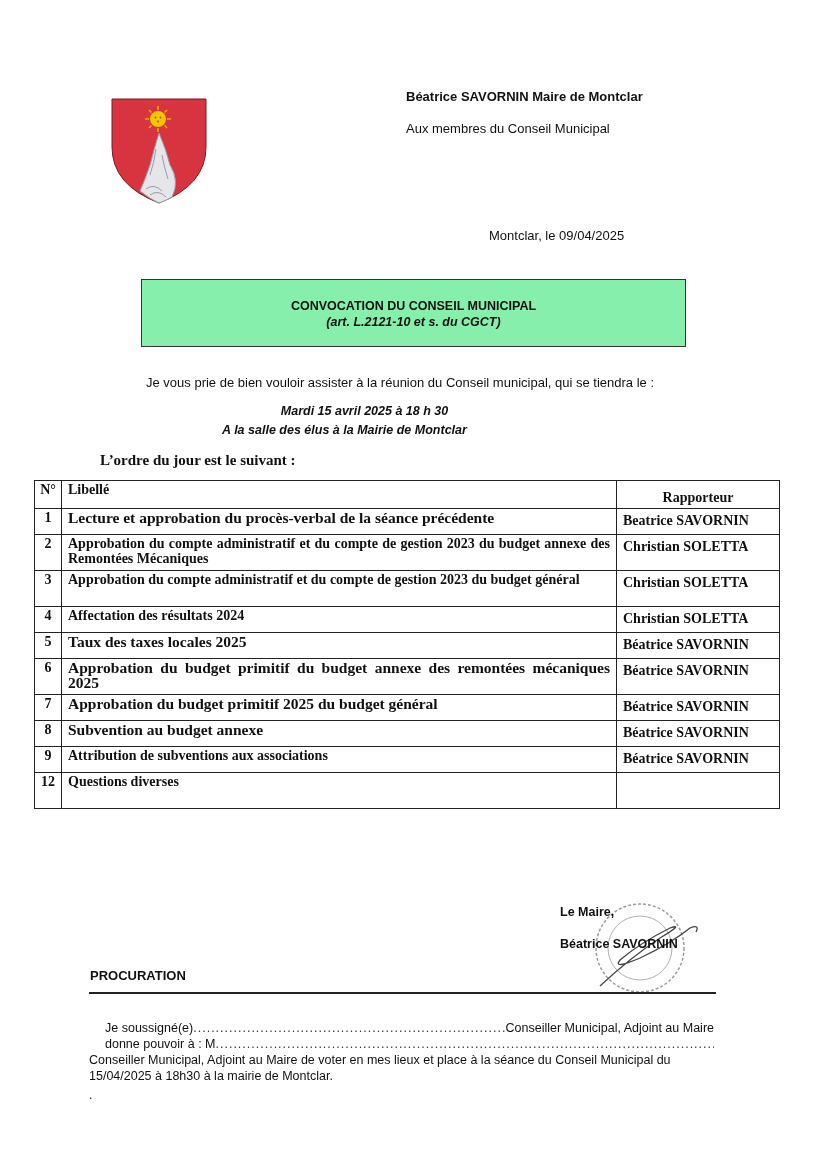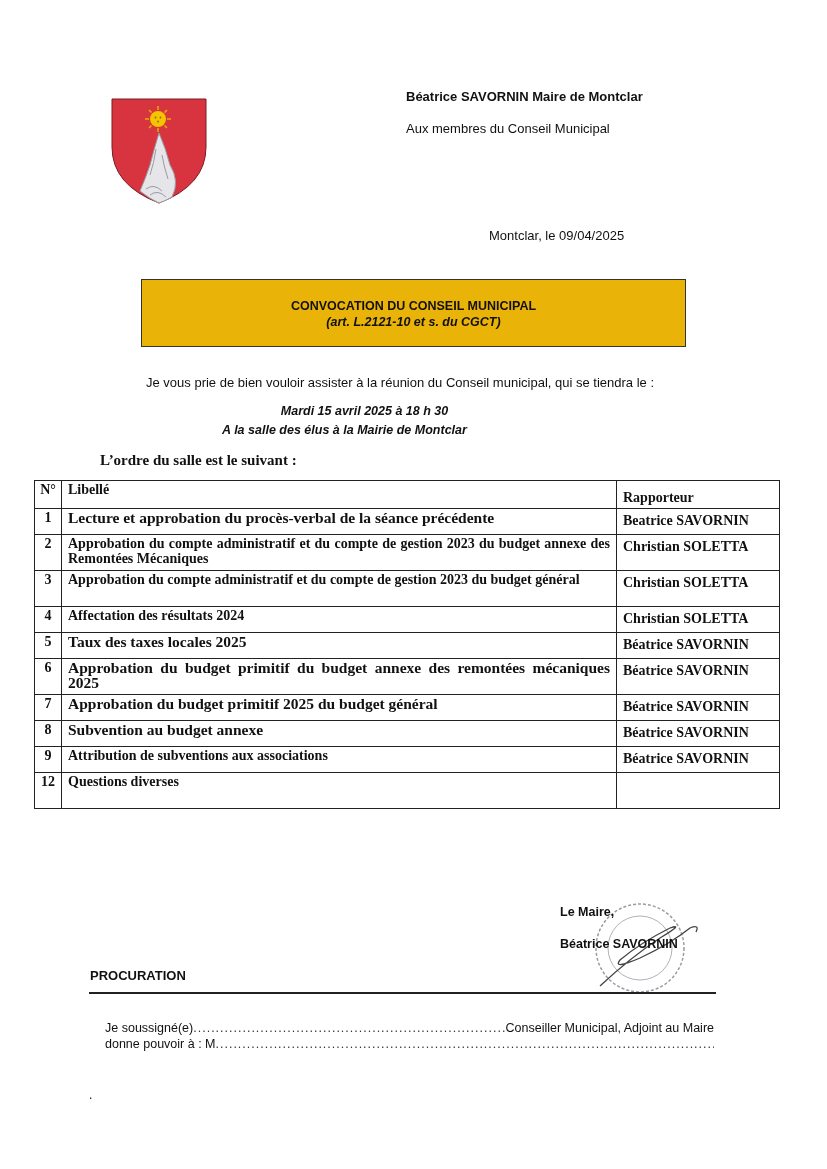--- a/index.html
+++ b/index.html
@@ -6,35 +6,35 @@
   body { width:827px; height:1169px; position:relative; overflow:hidden; color:#111; }
   .sans { font-family: "Liberation Sans", sans-serif; }
   .serif { font-family: "Liberation Serif", serif; }
   .abs { position:absolute; }
 
   #logo { left:110px; top:97px; width:98px; height:108px; }
   #sender { left:406px; top:89px; font-size:13px; font-weight:bold; }
   #recipient { left:406px; top:121px; font-size:13px;text-align:center; }
   #place-date { left:489px; top:228px; font-size:13px; }
 
-  #title-box { left:141px; top:279px; width:545px; height:68px; background:#eab308;
+  #title-box { left:141px; top:279px; width:545px; height:68px; background:#86efac;
                border:1.5px solid #333; box-sizing:border-box; text-align:center; }
   #title-box .t1 { margin-top:19px; font-size:12.5px; font-weight:bold; }
   #title-box .t2 { margin-top:2px; font-size:12.5px; font-weight:bold; font-style:italic;text-align:center; }
 
   #invite { left:146px; top:375px; font-size:13px; }
   #meeting { left:0; width:689px; top:402px; text-align:center; font-size:12.5px; font-weight:bold; font-style:italic; }
   #meeting div { line-height:19px; }
   #meeting .l1 { padding-left:40px; }
   #order-intro { left:100px; top:452px; font-size:15px; font-weight:bold; }
 
   #agenda { left:34px; top:480px; width:746px; border-collapse:collapse; font-size:14px; }
   #agenda td, #agenda th { border:1px solid #222; vertical-align:top; padding:1px 6px 2px 6px; }
   #agenda th { font-weight:bold; text-align:left; height:24px; }
-  #agenda th.rap { text-align:left; vertical-align:bottom; font-size:14px; }
+  #agenda th.rap { text-align:center; vertical-align:bottom; font-size:14px; }
   #agenda th.num { text-align:center; width:18px; padding:1px 4px; }
   #agenda td.num { text-align:center; font-weight:bold; width:18px; padding:1px 4px; }
   #agenda td.lib { font-weight:bold; text-align:justify; line-height:15px; }
   #agenda td.lib.big { font-size:15.5px; }
   #agenda td.rap { font-weight:bold; white-space:nowrap; width:150px; font-size:14px; padding-top:4px; }
   #agenda tr.r { height:26px; }
   #agenda tr.r2 { height:36px; }
 
   #signature { left:560px; top:905px; font-size:12.5px; font-weight:bold; }
   #signature div { margin-bottom:18px; }
@@ -81,21 +81,21 @@
   <div class="t1">CONVOCATION DU CONSEIL MUNICIPAL</div>
   <div class="t2">(art. L.2121-10 et s. du CGCT)</div>
 </div>
 
 <div id="invite" class="abs sans">Je vous prie de bien vouloir assister à la réunion du Conseil municipal, qui se tiendra le :</div>
 <div id="meeting" class="abs sans">
   <div class="l1">Mardi 15 avril 2025 à 18 h 30</div>
   <div>A la salle des élus à la Mairie de Montclar</div>
 </div>
 
-<div id="order-intro" class="abs serif">L’ordre du salle est le suivant :</div>
+<div id="order-intro" class="abs serif">L’ordre du jour est le suivant :</div>
 
 <table id="agenda" class="abs serif">
   <thead>
     <tr>
       <th class="num">N°</th>
       <th>Libellé</th>
       <th class="rap">Rapporteur</th>
     </tr>
   </thead>
   <tbody>
@@ -168,14 +168,15 @@
 <div id="proc-body" class="abs sans">
   <div class="dots-line">
     <span>Je soussigné(e)</span>
     <span class="dots-fill">........................................................................................................................................................</span>
     <span>Conseiller Municipal, Adjoint au Maire</span>
   </div>
   <div class="dots-line">
     <span>donne pouvoir à : M</span>
     <span class="dots-fill">........................................................................................................................................................</span>
   </div>
+  <div>Conseiller Municipal, Adjoint au Maire de voter en mes lieux et place à la séance du Conseil Municipal du 15/04/2025 à 18h30 à la mairie de Montclar.</div>
 </div>
 <div id="proc-dot" class="abs sans">.</div>
 
 </body></html>

